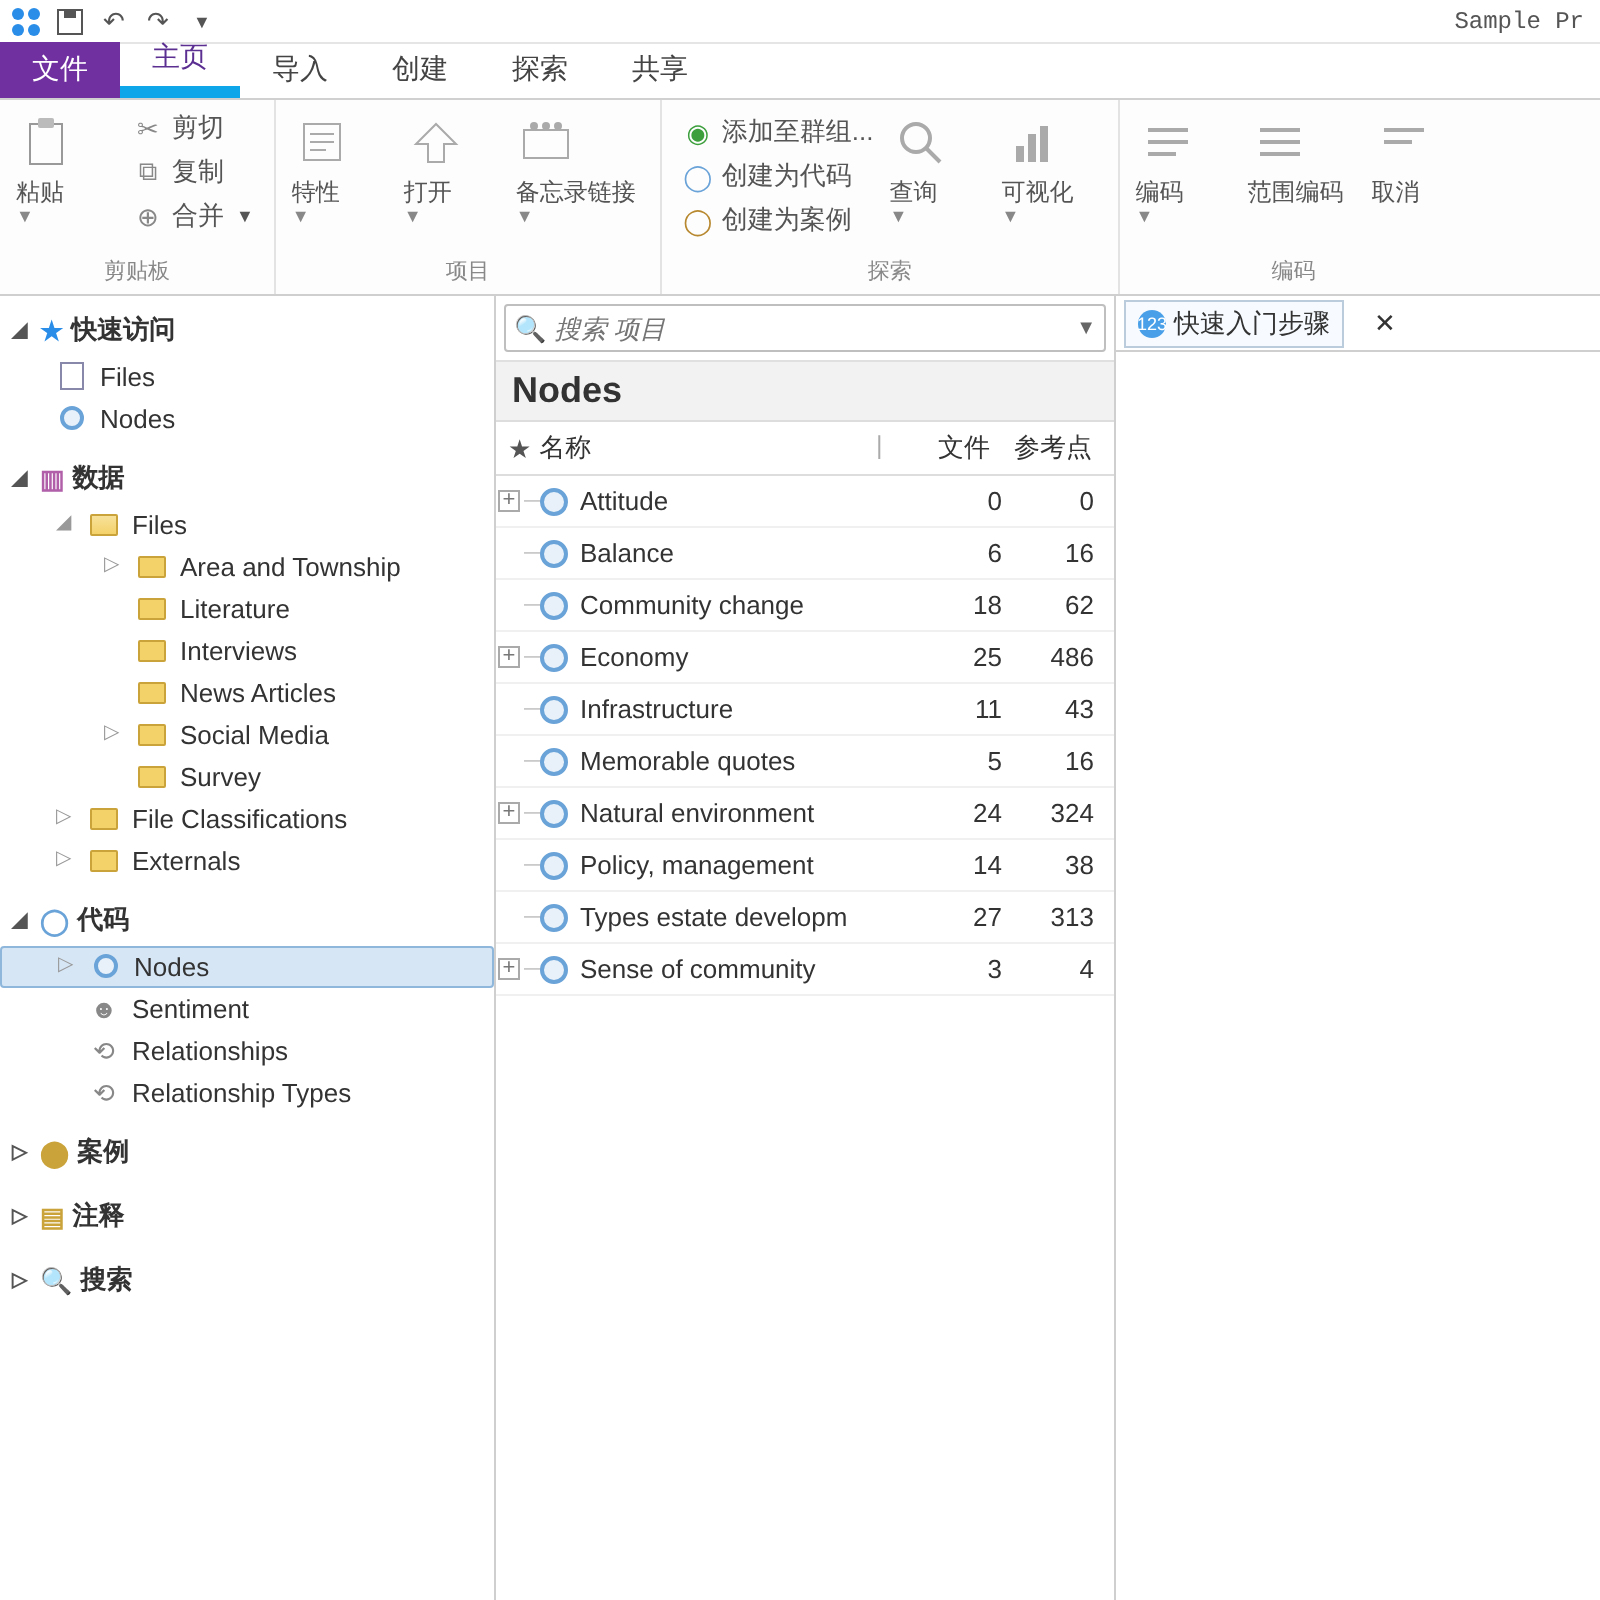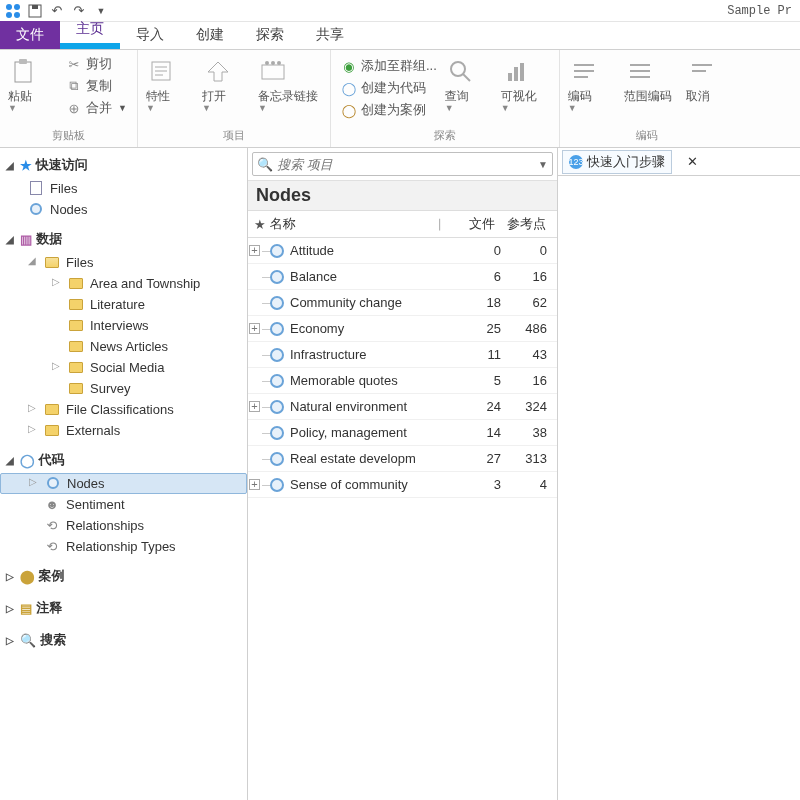--- a/index.html
+++ b/index.html
@@ -496,21 +496,21 @@
           <span class="dash">—</span>
           <span class="circle"></span>
           <span class="name">Policy, management</span>
           <span class="num">14</span>
           <span class="num2">38</span>
         </div>
         <div class="node-row">
           <span class="exp"></span>
           <span class="dash">—</span>
           <span class="circle"></span>
-          <span class="name">Real estate developm</span>
+          <span class="name">Types estate developm</span>
           <span class="num">27</span>
           <span class="num2">313</span>
         </div>
         <div class="node-row">
           <span class="exp has">+</span>
           <span class="dash">—</span>
           <span class="circle"></span>
           <span class="name">Sense of community</span>
           <span class="num">3</span>
           <span class="num2">4</span>

